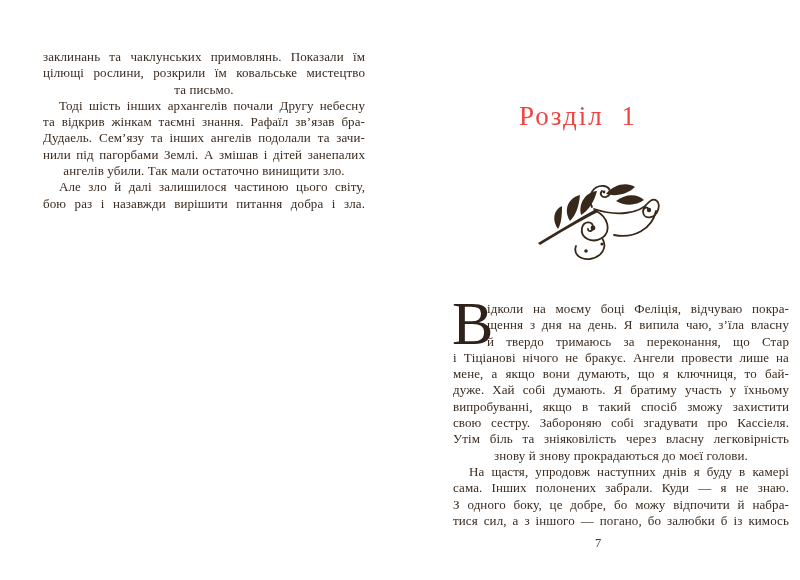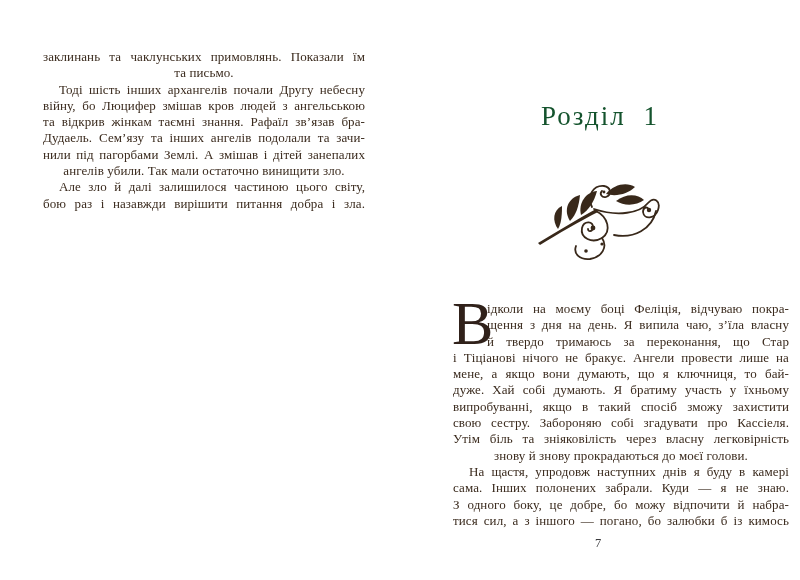--- a/index.html
+++ b/index.html
@@ -34,27 +34,27 @@
   }
   .line.just {
     text-align: justify;
     text-align-last: justify;
   }
   .line.ind { text-indent: 16px; }
   .line.dc-ind { padding-left: 34px; }
   
   .chapter-title {
     position: absolute;
-    left: 453px; top: 101px; width: 294px;
+    left: 431px; top: 101px; width: 294px;
     text-align: center;
     font-size: 27px;
     line-height: 30px;
     letter-spacing: 2px;
     word-spacing: 9px;
-    color: #14532d;
+    color: #ef4444;
   }
   .ornament {
     position: absolute;
     left: 536px; top: 181px;
     width: 124px; height: 80px;
   }
   
   .right-col { position: absolute; }
   .drop-cap {
     position: absolute;
@@ -74,25 +74,25 @@
 </style>
 </head>
 <body>
 
 <div class="spread">
 
   <div>
     <div class="textcol left-col">
         <div class="para">
           <div class="line just">заклинань та чаклунських примовлянь. Показали їм</div>
+          <div class="line just">цілющі рослини, розкрили їм ковальське мистецтво</div>
           <div class="line">та письмо.</div>
         </div>
         <div class="para">
           <div class="line just ind">Тоді шість інших архангелів почали Другу небесну</div>
-          <div class="line just">війну, бо Люцифер змішав кров людей з ангельською</div>
           <div class="line just">та відкрив жінкам таємні знання. Рафаїл зв’язав бра-</div>
           <div class="line just">Дудаель. Сем’язу та інших ангелів подолали та зачи-</div>
           <div class="line just">нили під пагорбами Землі. А змішав і дітей занепалих</div>
           <div class="line">ангелів убили. Так мали остаточно винищити зло.</div>
         </div>
         <div class="para">
           <div class="line just ind">Але зло й далі залишилося частиною цього світу,</div>
           <div class="line just">бою раз і назавжди вирішити питання добра і зла.</div>
         </div>
       </div>

